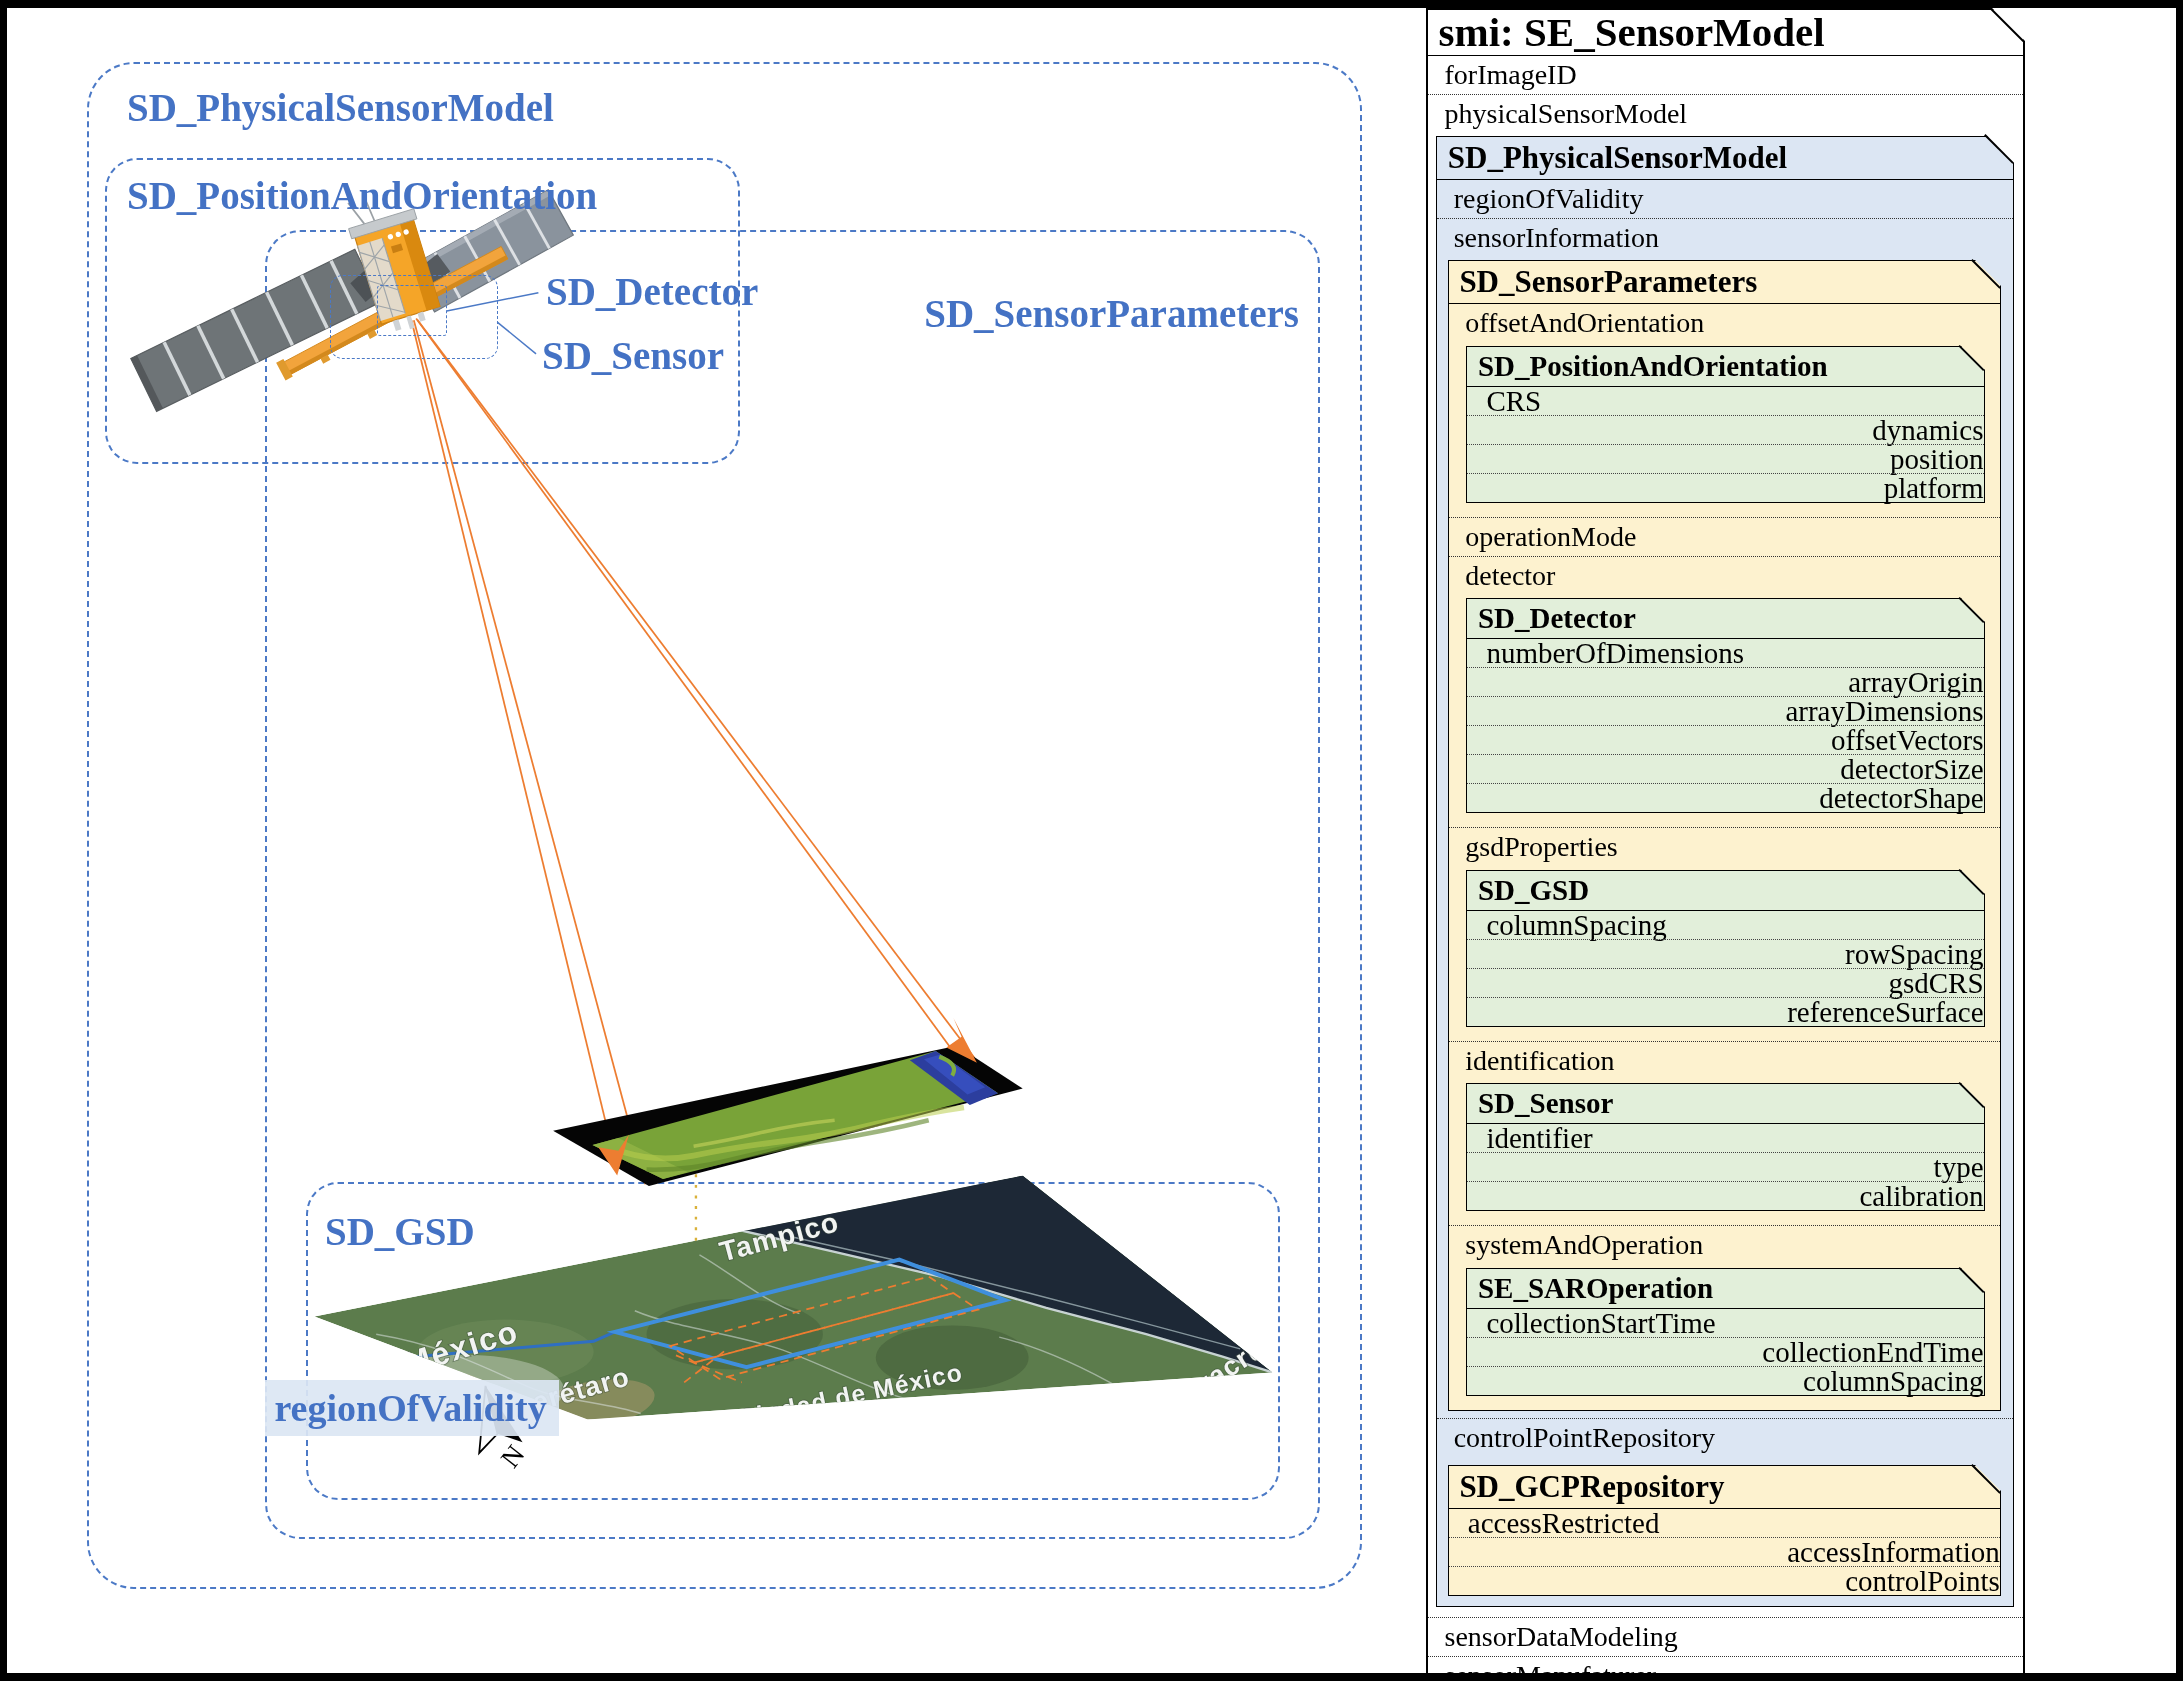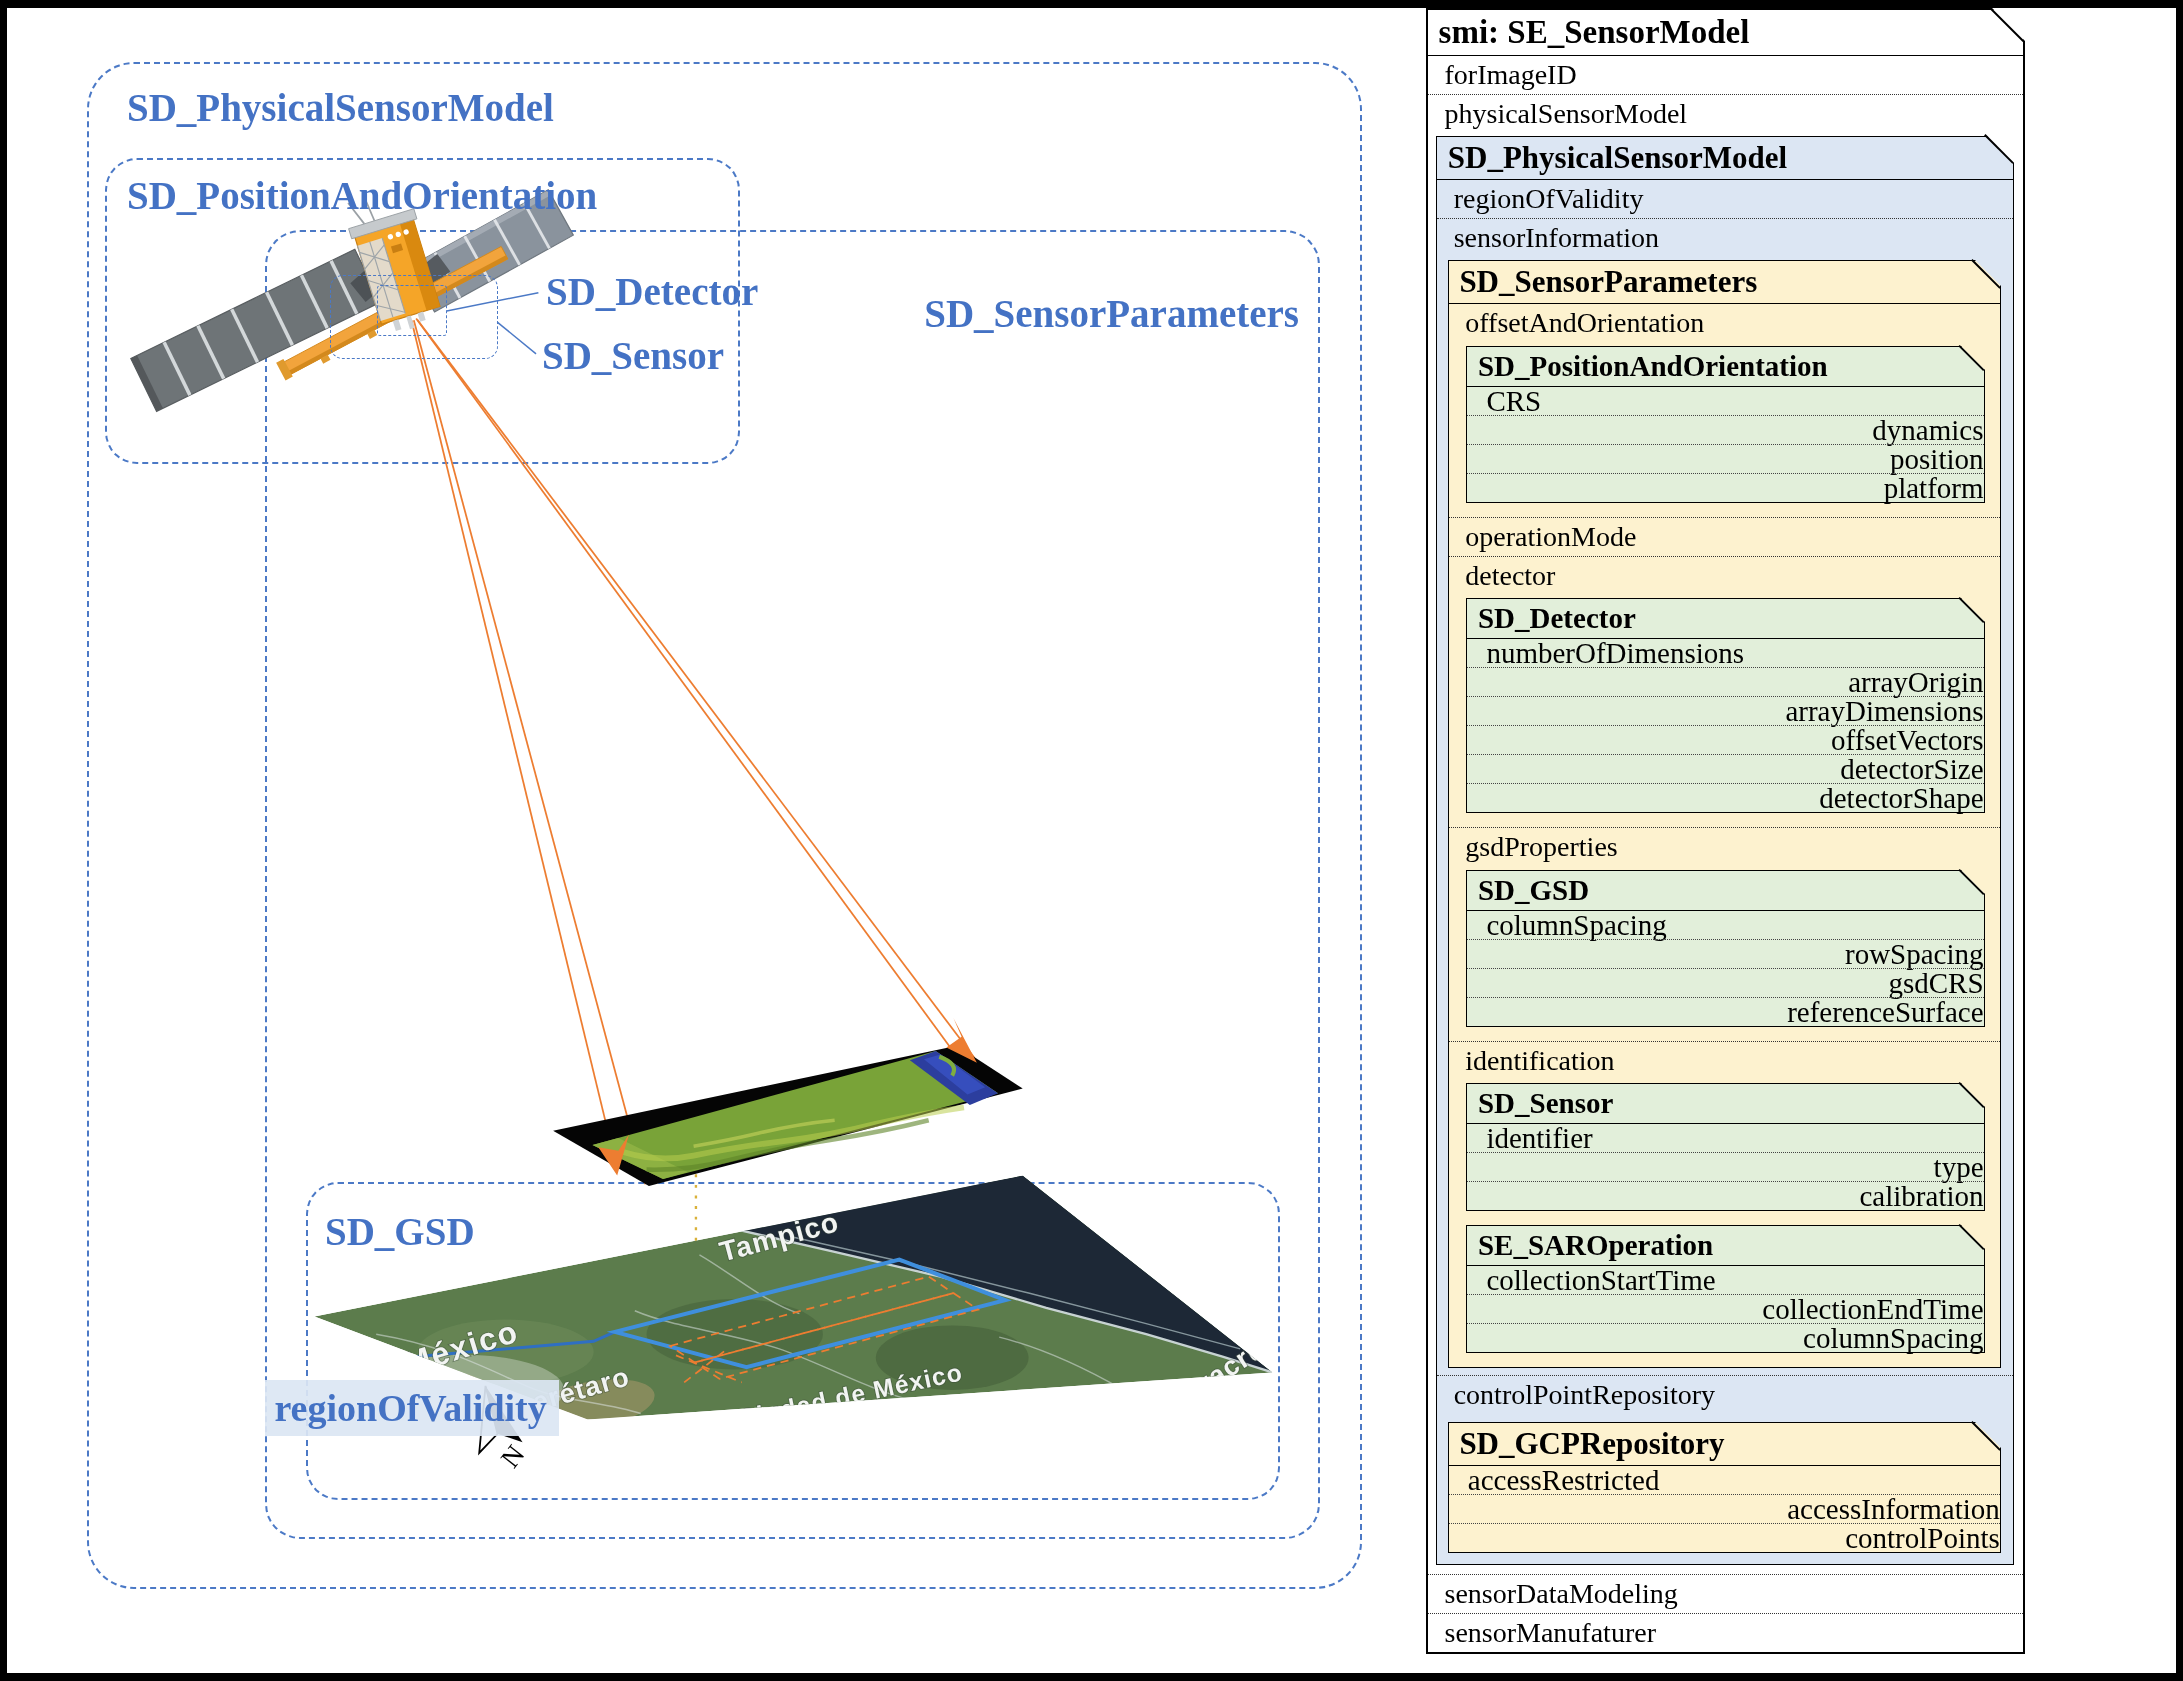--- a/index.html
+++ b/index.html
@@ -15,21 +15,21 @@
           white-space:nowrap;z-index:3;}
   #svgart{position:absolute;left:0;top:0;z-index:2;}
   #lblRegionBand{position:absolute;left:265px;top:1380px;width:294px;height:56px;
           background:rgba(219,230,243,0.92);z-index:3;}
   #lblRegionBand .dlabel{position:static;display:block;padding-left:9.4px;line-height:56px;font-size:38px;}
   
   #panel{position:absolute;left:1426px;top:8.2px;width:595px;z-index:4;background:#fff;
          border:2.4px solid #000;}
   .note{position:relative;border:1.8px solid #000;}
   .phead{font-weight:bold;border-bottom:1.8px solid #000;padding-left:10.6px;}
-  .title{height:45px;line-height:45px;font-size:33px;}
+  .title{height:45px;line-height:45px;font-size:41px;}
   .h2{height:42px;line-height:42px;font-size:31px;}
   .h3{height:39px;line-height:39px;font-size:29px;}
   .pbody{position:relative;}
   .prow{height:38px;line-height:38px;font-size:28px;padding-left:16.5px;white-space:nowrap;}
   .pbody > .prow:not(:first-child){border-top:1.5px dotted #333;}
   .grow{height:28px;line-height:28px;font-size:29px;padding-left:19px;white-space:nowrap;}
   .gbody > .grow:not(:first-child){border-top:1.2px dotted #444;text-align:right;}
   .blue{background:#dce6f3;margin:2.4px 9.4px 9.4px 8.2px;}
   .yellow{background:#fdf2cf;margin:3.5px 11.8px 7px 10.6px;}
   .yellow2{background:#fdf2cf;margin:8.2px 11.8px 10.6px 10.6px;}
@@ -282,20 +282,21 @@
 
               <div class="note green fold40" style="--pbg:#fdf2cf">
                 <div class="phead h3">SD_Sensor</div>
                 <div class="gbody">
                   <div class="grow">identifier</div>
                   <div class="grow">type</div>
                   <div class="grow">calibration</div>
                 </div>
               </div>
 
+              <div class="prow">systemAndOperation</div>
 
               <div class="note green fold40" style="--pbg:#fdf2cf">
                 <div class="phead h3">SE_SAROperation</div>
                 <div class="gbody">
                   <div class="grow">collectionStartTime</div>
                   <div class="grow">collectionEndTime</div>
                   <div class="grow">columnSpacing</div>
                 </div>
               </div>
             </div>

